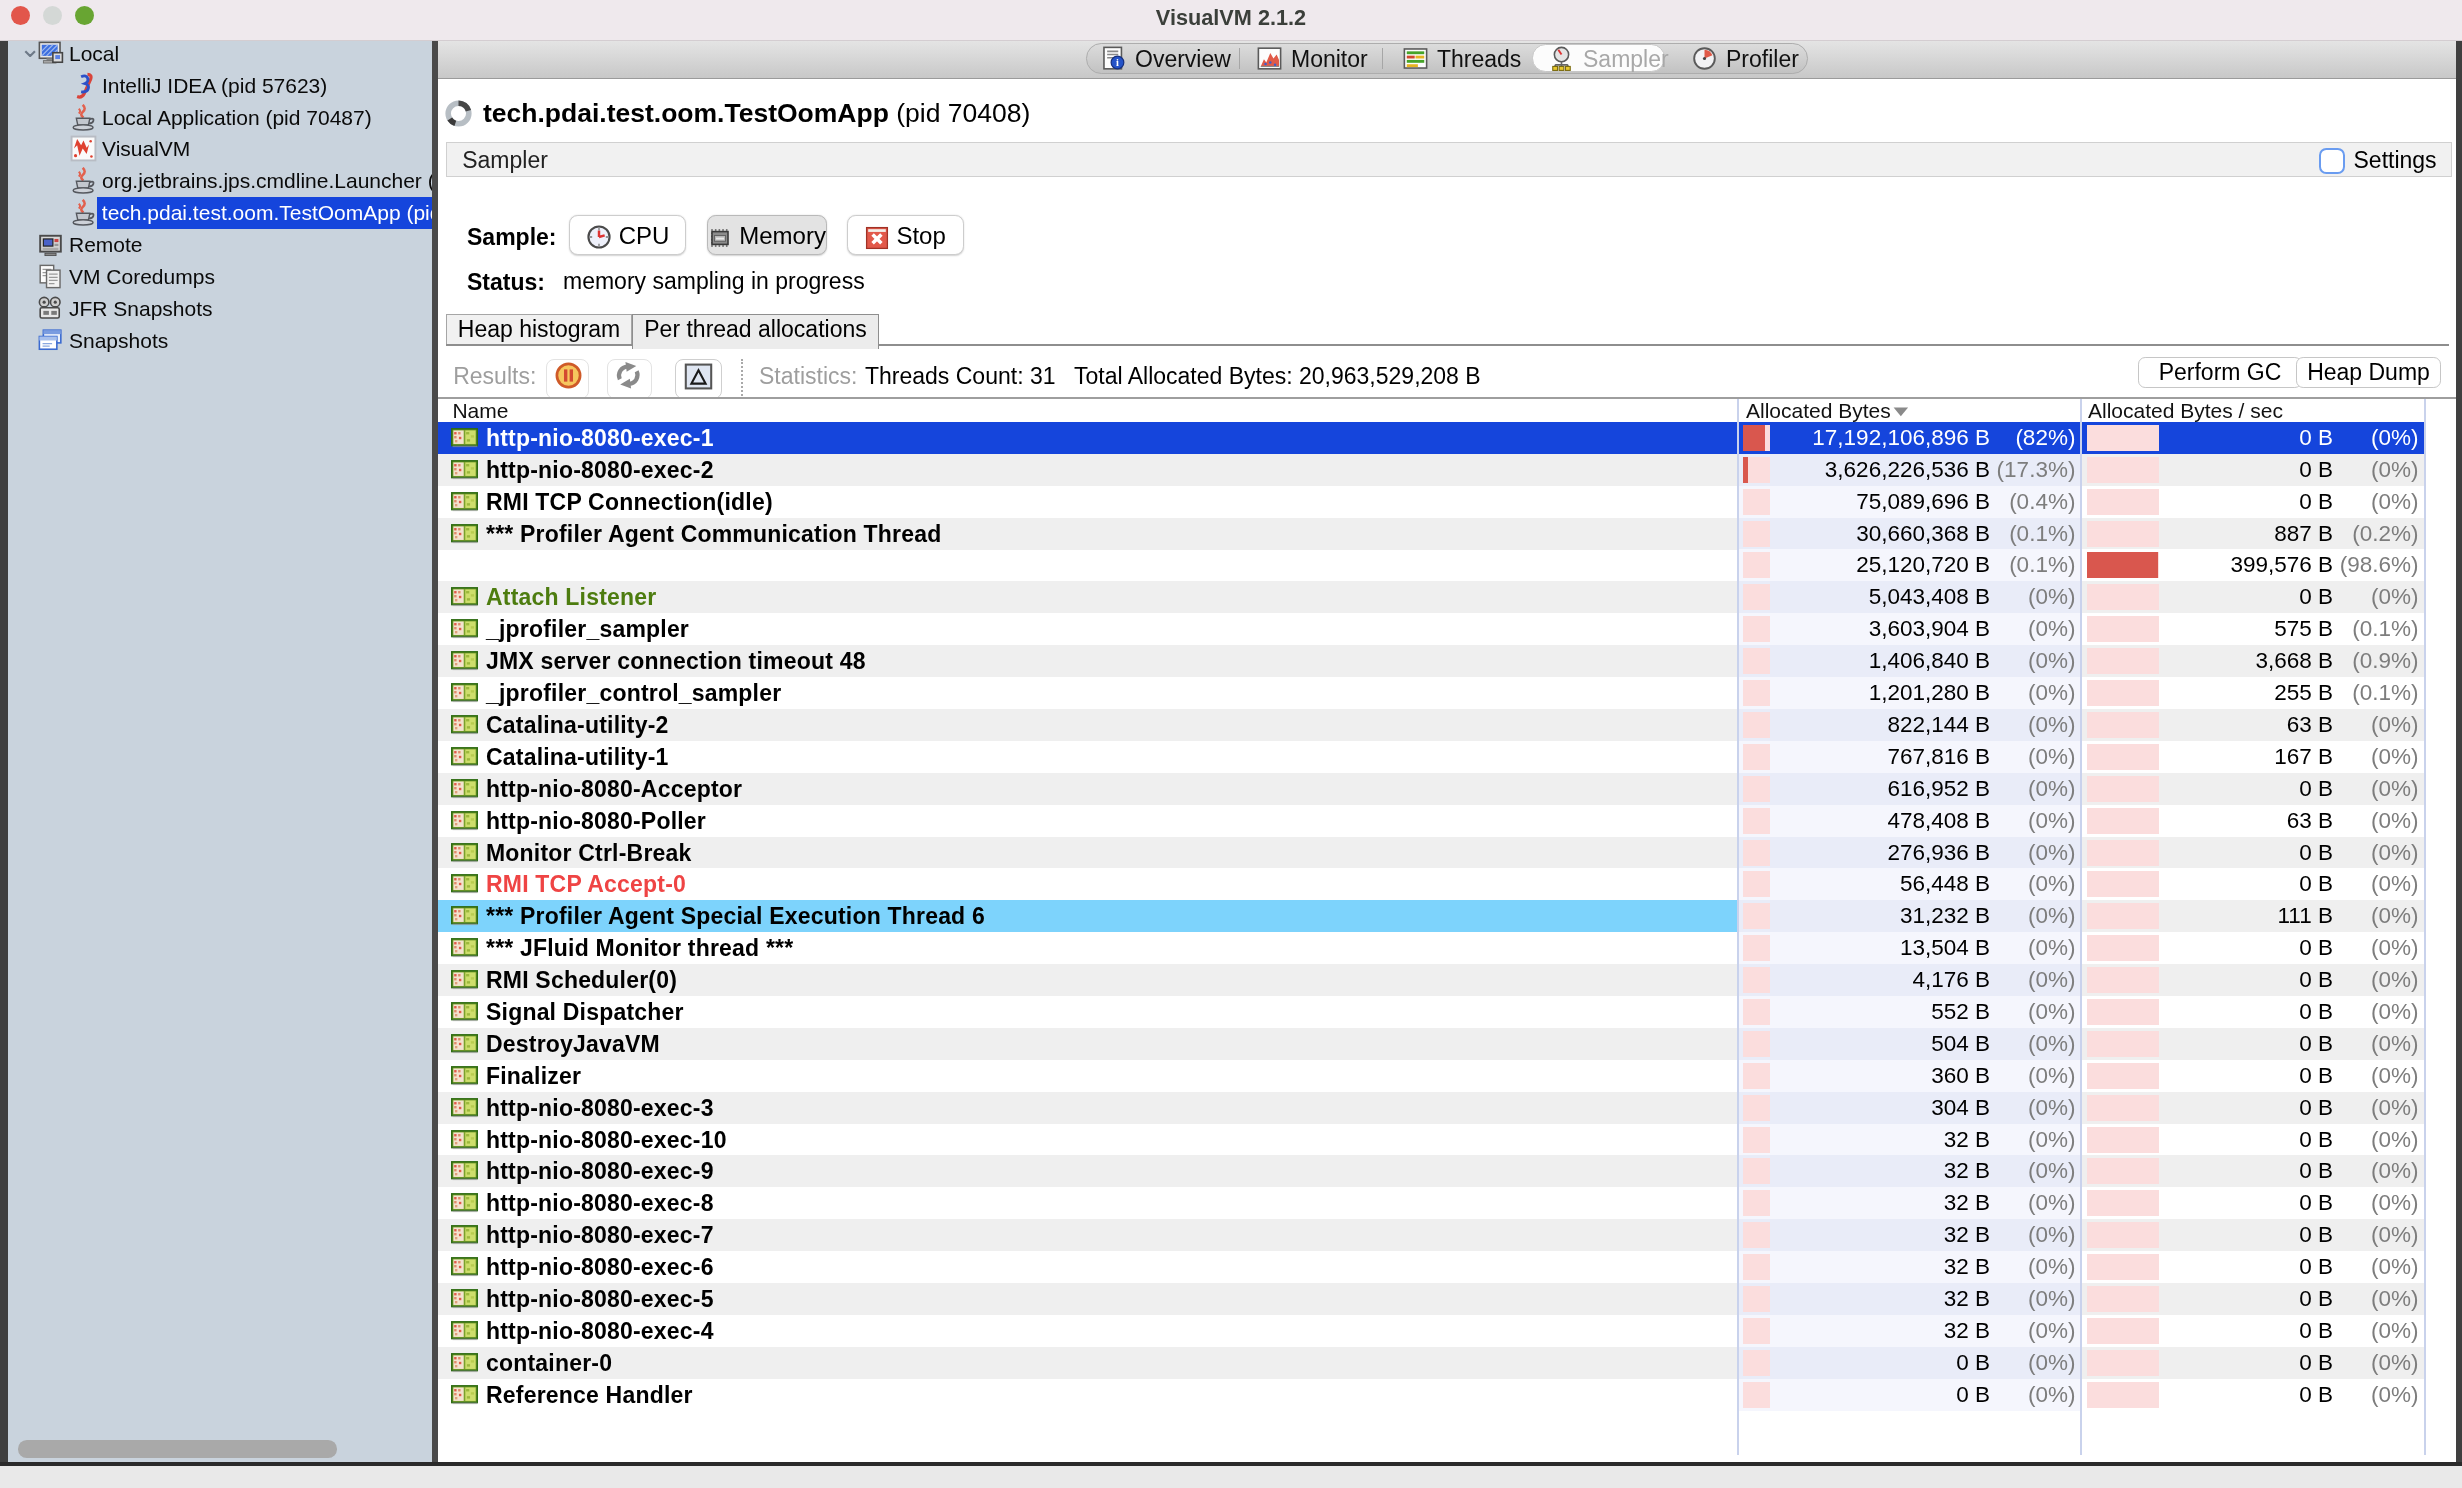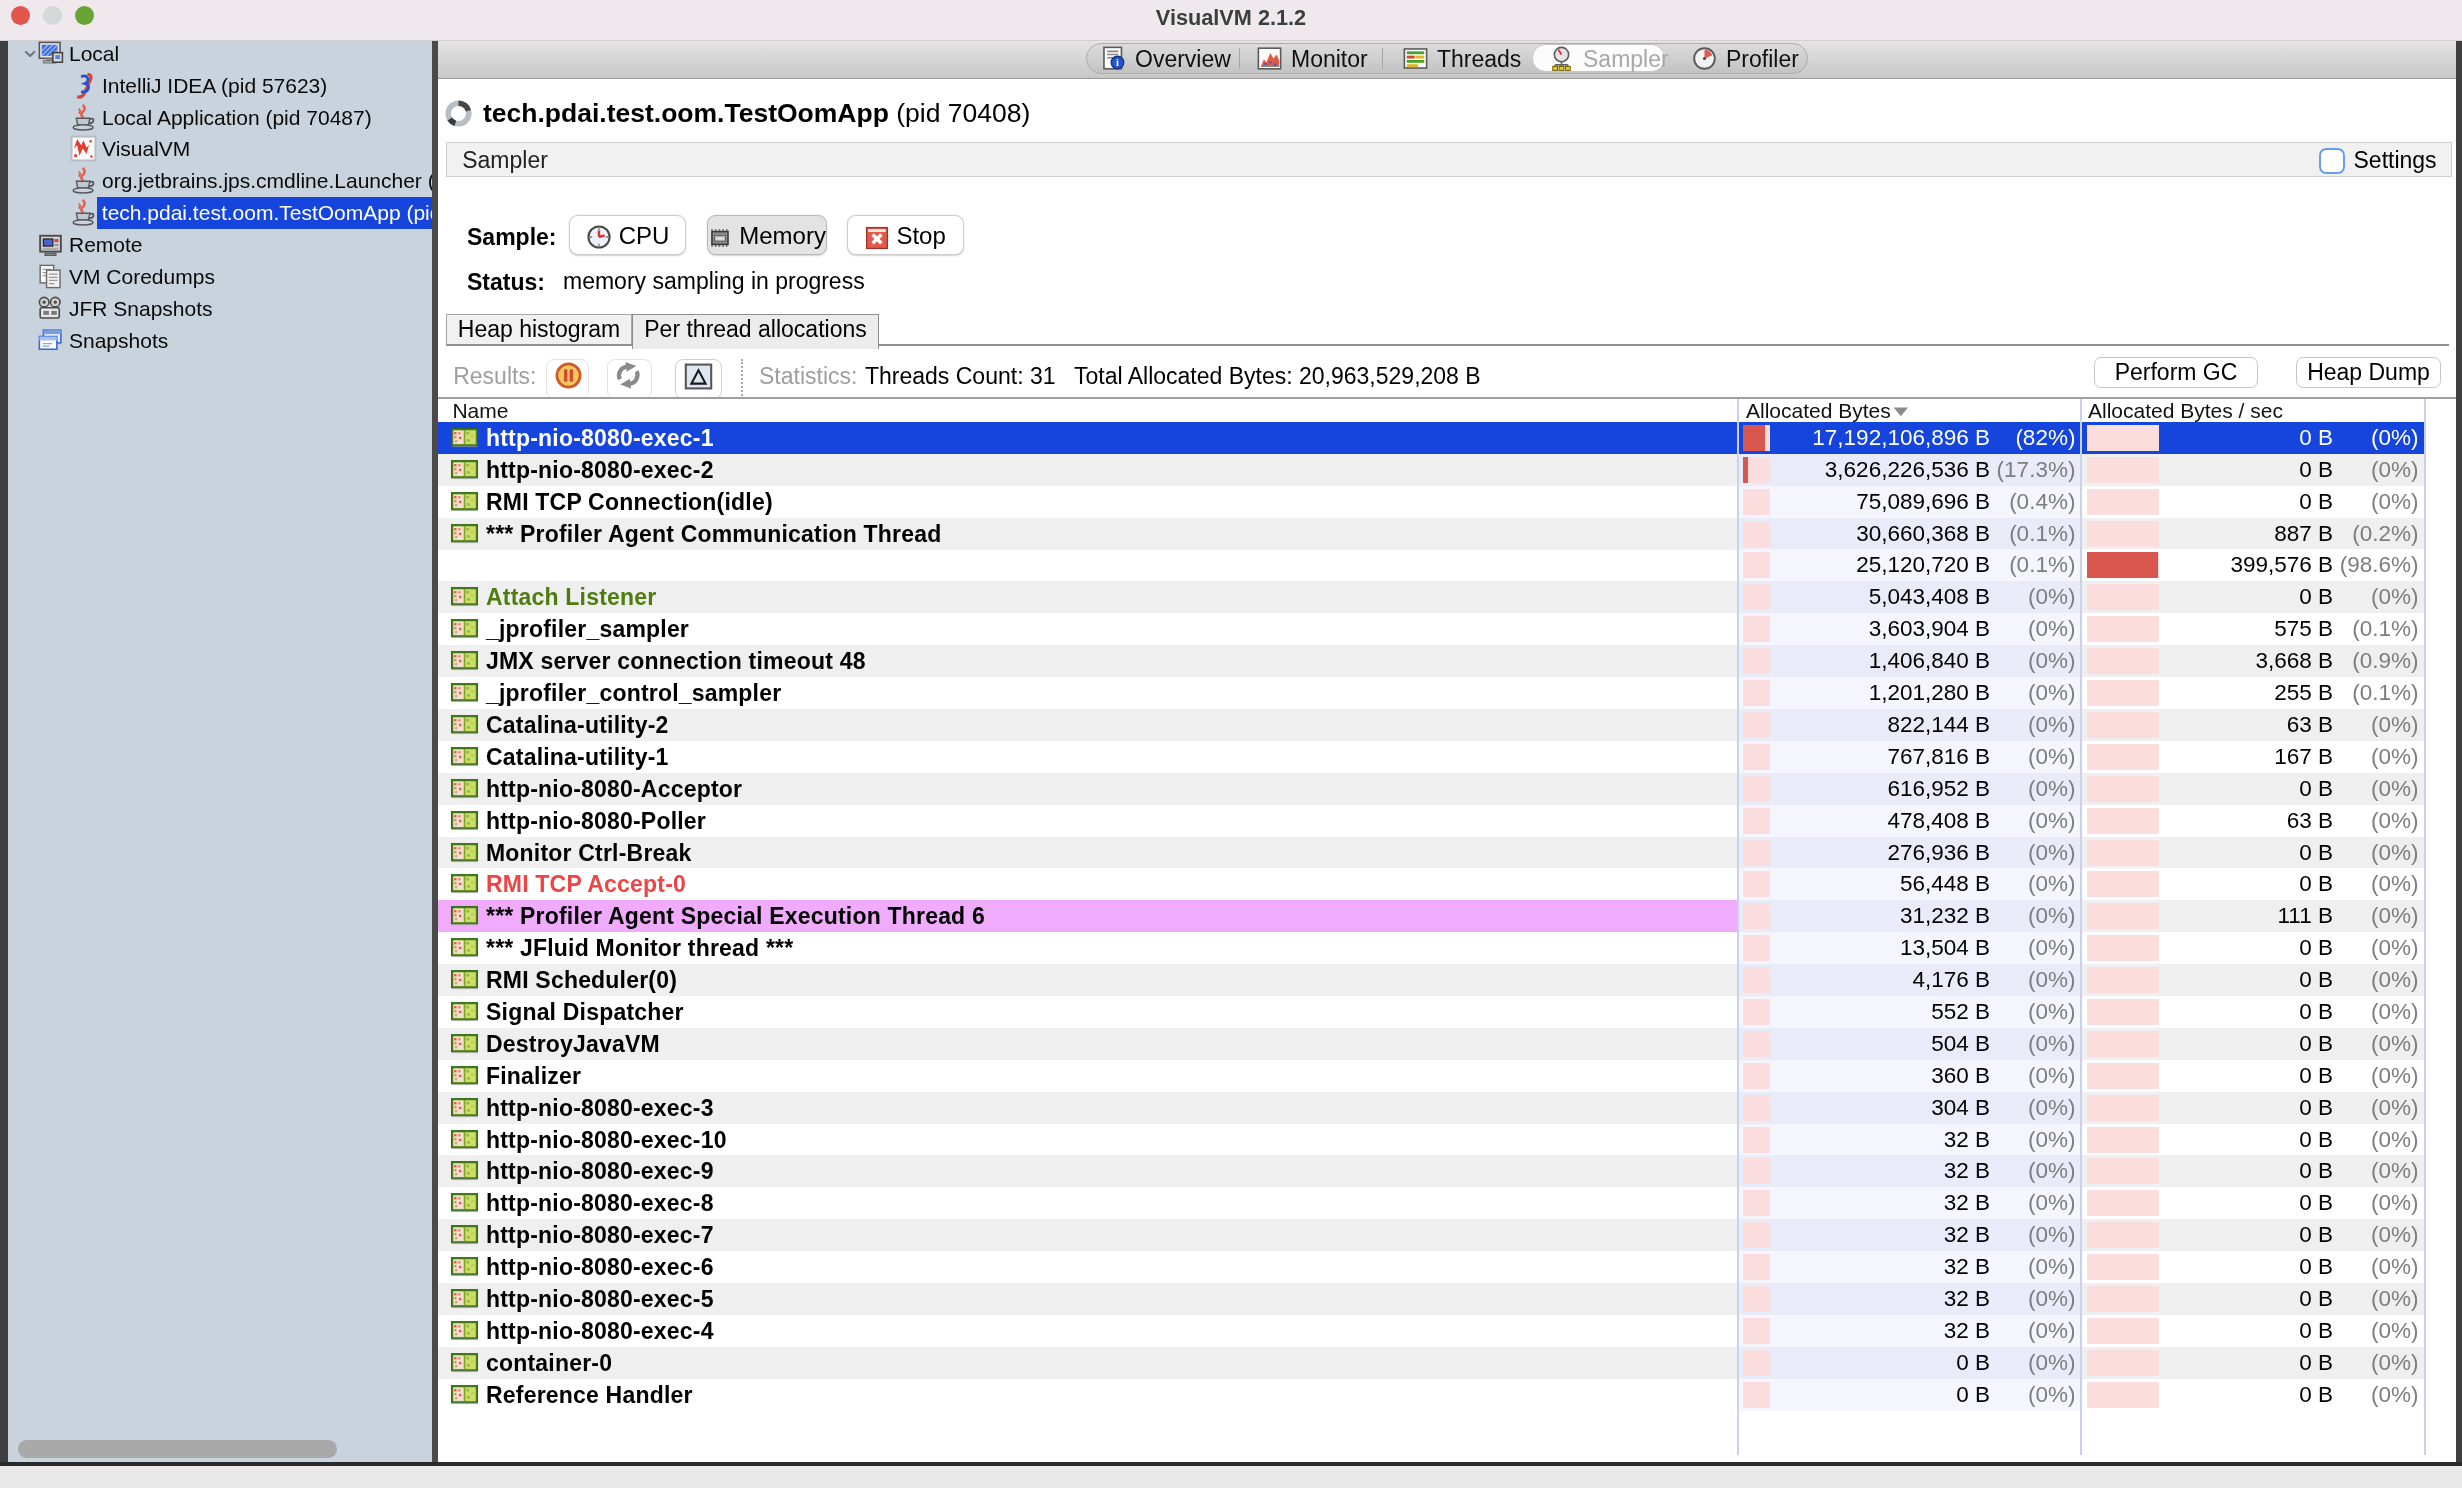--- a/index.html
+++ b/index.html
@@ -294,21 +294,21 @@
         </svg></span>
     <div class="rbtn" style="left:237px; width:47px; border-color:#cfcfcf;"></div>
     <span class="abs" style="left:246px; top:283px;"><svg width="29" height="27" viewBox="0 0 36 34">
           <rect x="2" y="2" width="32" height="30" fill="#dfe6f2" stroke="#555" stroke-width="2.6"></rect>
           <path d="M18 9 L27 26 L9 26 Z" fill="none" stroke="#1a1a1a" stroke-width="2.6"></path>
         </svg></span>
     <div id="dotsep"></div>
     <span class="statxt gray" style="left:321px;">Statistics:</span>
     <span class="statxt" style="left:427px;">Threads Count: 31</span>
     <span class="statxt" style="left:636px;">Total Allocated Bytes: 20,963,529,208 B</span>
-    <div class="gcbtn" style="left:1656px; width:164px;">Perform GC</div>
+    <div class="gcbtn" style="left:1700px; width:164px;">Perform GC</div>
     <div class="gcbtn" style="left:1858px; width:145px;">Heap Dump</div>
     <div id="tabletop"></div>
     <div id="thead">
       <span class="abs" style="left:14.4px; top:0; line-height:23px;">Name</span>
       <span class="abs" style="left:1308px; top:0; line-height:23px;">Allocated Bytes</span>
       <svg class="abs" style="left:1454px; top:5.6px;" width="17.7" height="13" viewBox="0 0 22 16">
           <path d="M2 3 h18 l-9 11 z" fill="#8a8a8a"></path>
         </svg>
       <span class="abs" style="left:1650px; top:0; line-height:23px;">Allocated Bytes / sec</span>
     </div>
@@ -731,21 +731,21 @@
             <span class="val" style="color:#000000">56,448 B</span>
             <span class="pct" style="color:#7d7d7d">(0%)</span>
           </div>
           <div class="c3" style="background:#ffffff">
             <i class="bar b3"></i>
             <span class="val" style="color:#000000">0 B</span>
             <span class="pct" style="color:#7d7d7d">(0%)</span>
           </div>
         </div>
 <div class="tr" style="top:820px">
-          <div class="c1" style="background:#f0abfc">
+          <div class="c1" style="background:#7dd3fc">
             <span class="ticon"><svg width="27" height="20" viewBox="0 0 34 25">
                 <rect x="1" y="1" width="32" height="21" fill="#7aa12c" stroke="#2e6b12" stroke-width="2"></rect>
                 <rect x="3" y="3" width="13" height="17" fill="#f3e3cf"></rect>
                 <rect x="18" y="3" width="13" height="17" fill="#cede6c"></rect>
                 <rect x="4" y="5" width="3" height="3" fill="#e05a4a"></rect>
                 <rect x="9" y="5" width="3" height="3" fill="#e08a6a"></rect>
                 <rect x="4" y="10" width="3" height="3" fill="#e08a6a"></rect>
                 <rect x="10" y="11" width="3" height="3" fill="#e05a4a"></rect>
                 <rect x="5" y="15" width="3" height="3" fill="#e0a07a"></rect>
                 <rect x="19" y="5" width="4" height="3" fill="#9cb83c"></rect>

